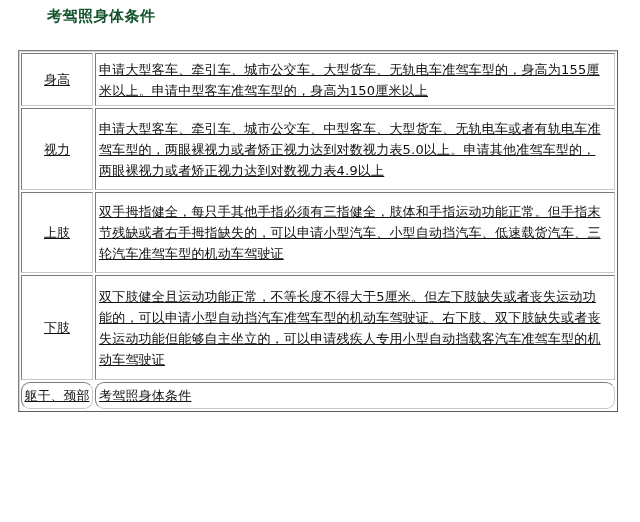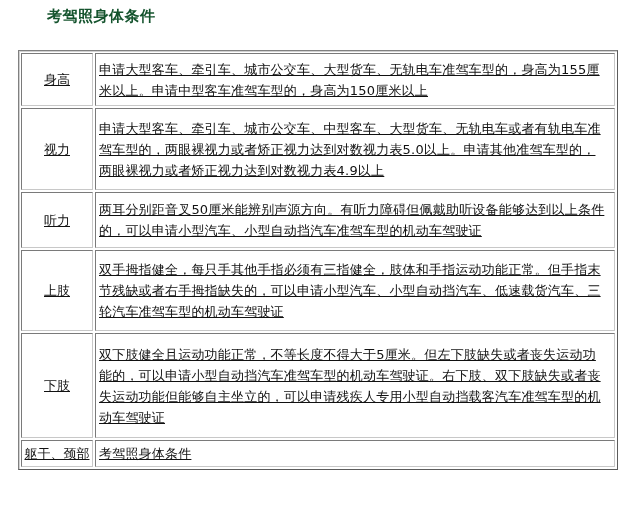--- a/index.html
+++ b/index.html
@@ -58,40 +58,36 @@
   .req-table td.content {
     text-align: left;
     letter-spacing: 0.2px;
   }
   .row-height td { height: 49px; }
   .row-vision td { height: 78px; }
   .row-color td { height: 23px; }
   .row-hearing td { height: 52px; }
   .row-upper td { height: 77px; }
   .row-lower td { height: 101px; margin-left: 28px; }
-  .row-trunk td { height: 23px; }
+  .row-trunk td { height: 23px; border-radius: 9px; }
 </style>
 </head>
 <body>
 
 <div class="page-title">考驾照身体条件</div>
 
 <table class="req-table">
   <tbody>
     <tr class="row-height">
       <td class="label">身高</td>
       <td class="content">申请大型客车、牵引车、城市公交车、大型货车、无轨电车准驾车型的，身高为155厘米以上。申请中型客车准驾车型的，身高为150厘米以上</td>
     </tr>
     <tr class="row-vision">
       <td class="label">视力</td>
       <td class="content">申请大型客车、牵引车、城市公交车、中型客车、大型货车、无轨电车或者有轨电车准驾车型的，两眼裸视力或者矫正视力达到对数视力表5.0以上。申请其他准驾车型的，两眼裸视力或者矫正视力达到对数视力表4.9以上</td>
-    </tr>
-    <tr class="row-hearing">
-      <td class="label">听力</td>
-      <td class="content">两耳分别距音叉50厘米能辨别声源方向。有听力障碍但佩戴助听设备能够达到以上条件的，可以申请小型汽车、小型自动挡汽车准驾车型的机动车驾驶证</td>
     </tr>
     <tr class="row-upper">
       <td class="label">上肢</td>
       <td class="content">双手拇指健全，每只手其他手指必须有三指健全，肢体和手指运动功能正常。但手指末节残缺或者右手拇指缺失的，可以申请小型汽车、小型自动挡汽车、低速载货汽车、三轮汽车准驾车型的机动车驾驶证</td>
     </tr>
     <tr class="row-lower">
       <td class="label">下肢</td>
       <td class="content">双下肢健全且运动功能正常，不等长度不得大于5厘米。但左下肢缺失或者丧失运动功能的，可以申请小型自动挡汽车准驾车型的机动车驾驶证。右下肢、双下肢缺失或者丧失运动功能但能够自主坐立的，可以申请残疾人专用小型自动挡载客汽车准驾车型的机动车驾驶证</td>
     </tr>
     <tr class="row-trunk">

